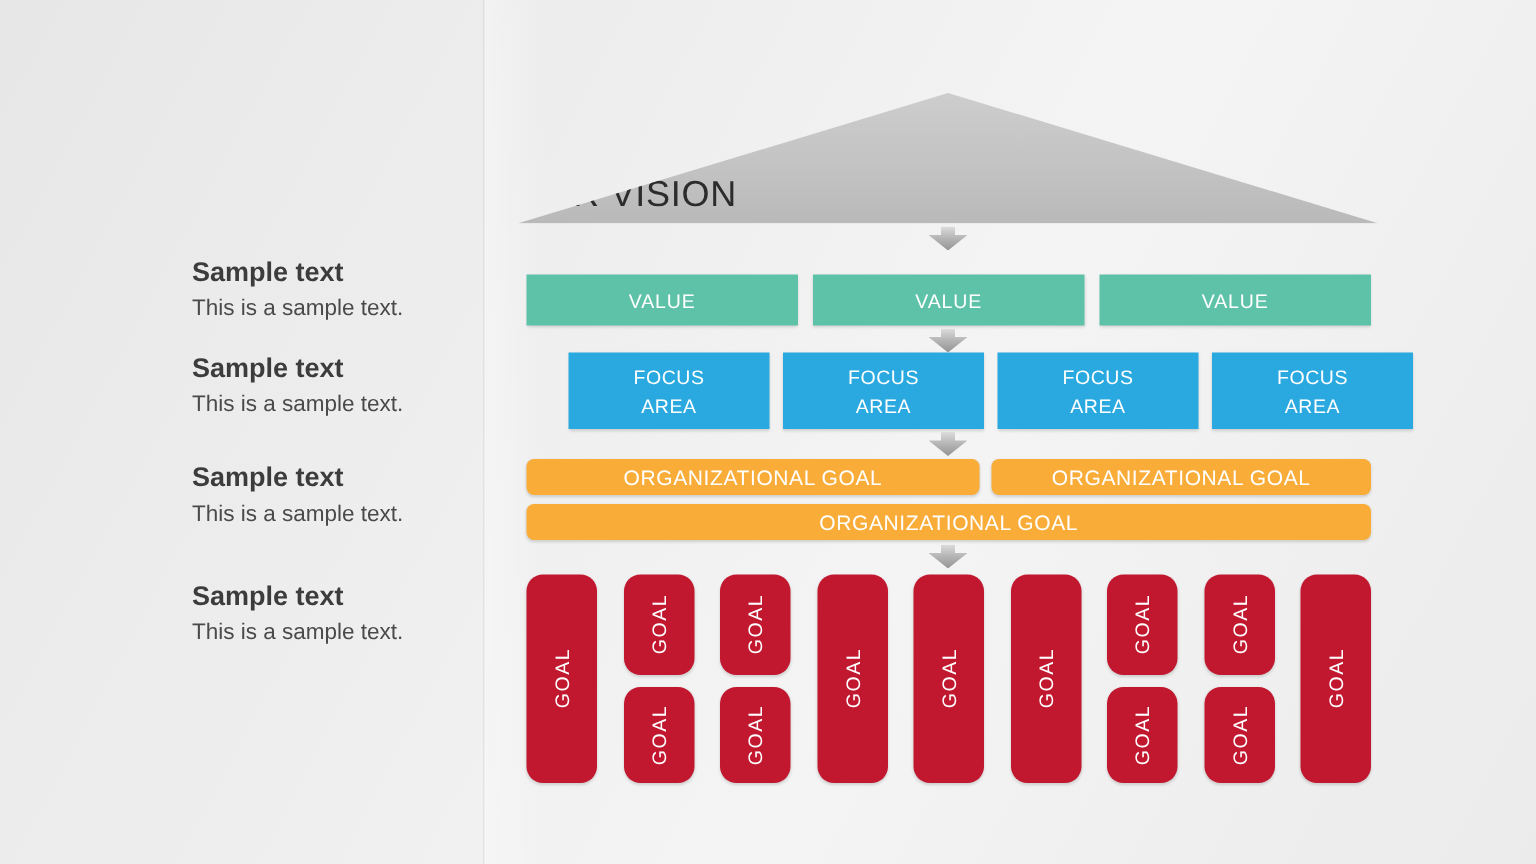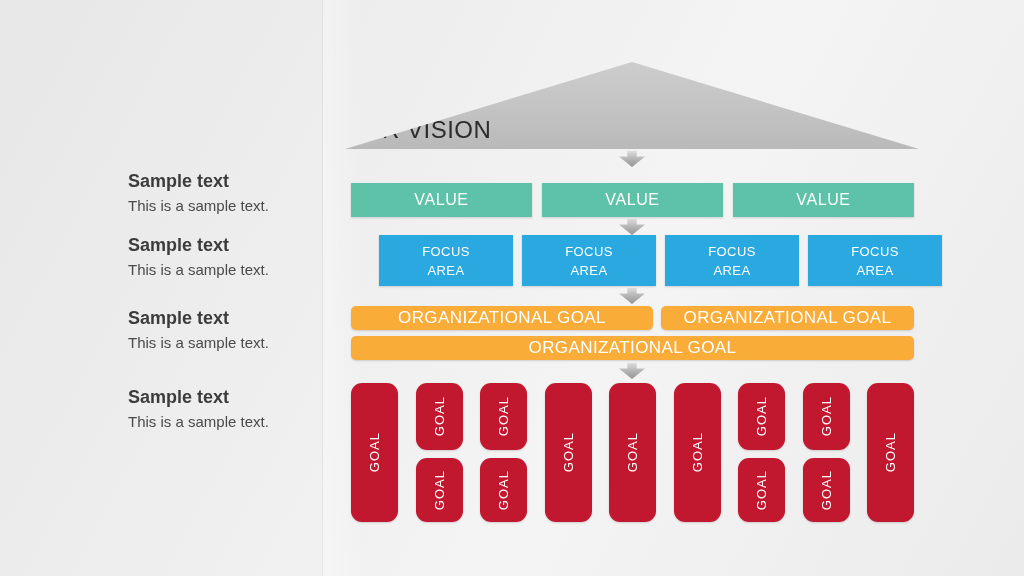--- a/index.html
+++ b/index.html
@@ -37,28 +37,28 @@
     background:linear-gradient(180deg,#dcdcdc 0%,#b8b8b8 45%,#949494 100%);
   }
   .a1{left:619px;top:151px}.a2{left:619px;top:219px}.a3{left:619px;top:288px}.a4{left:619px;top:363px}
 
   
   .row{position:absolute;left:351px;width:563px;display:flex;}
   .box{display:flex;align-items:center;justify-content:center;color:#fff;
     box-shadow:0 1px 2px rgba(0,0,0,0.15);}
 
   .row-values{top:167px;height:50px;gap:10px;}
-  .value-box{flex:1;background:#5ec2a9;font-size:16px;letter-spacing:0.6px;margin-top:16px;}
+  .value-box{flex:1;background:#5ec2a9;font-size:13px;letter-spacing:0.6px;margin-top:16px;}
 
   .row-focus{top:235px;height:51px;gap:9px;padding-left:28px;}
   .focus-box{flex:1;background:#29a9e0;font-size:13px;letter-spacing:0.4px;text-align:center;}
   .focus-box span{display:block;width:64px;line-height:19px;}
 
   .row-org1{top:306px;height:24px;gap:8px;}
-  .org-box{background:#f9ac38;font-size:17px;letter-spacing:0.4px;border-radius:5px;}
+  .org-box{background:#f9ac38;font-size:14px;letter-spacing:0.4px;border-radius:5px;}
   .org-a{width:302px;}
   .org-b{flex:1;}
   .row-org2{top:336px;height:24px;}
   .org-wide{flex:1;}
 
   .row-goals{top:383px;height:139px;justify-content:space-between;}
   .goal-col{width:47px;display:flex;flex-direction:column;gap:8px;}
   .goal-box{background:#c1172f;border-radius:11px;flex:1;
     font-size:13px;letter-spacing:1px;}
   .goal-box .vtext{writing-mode:vertical-rl;transform:rotate(180deg);}

